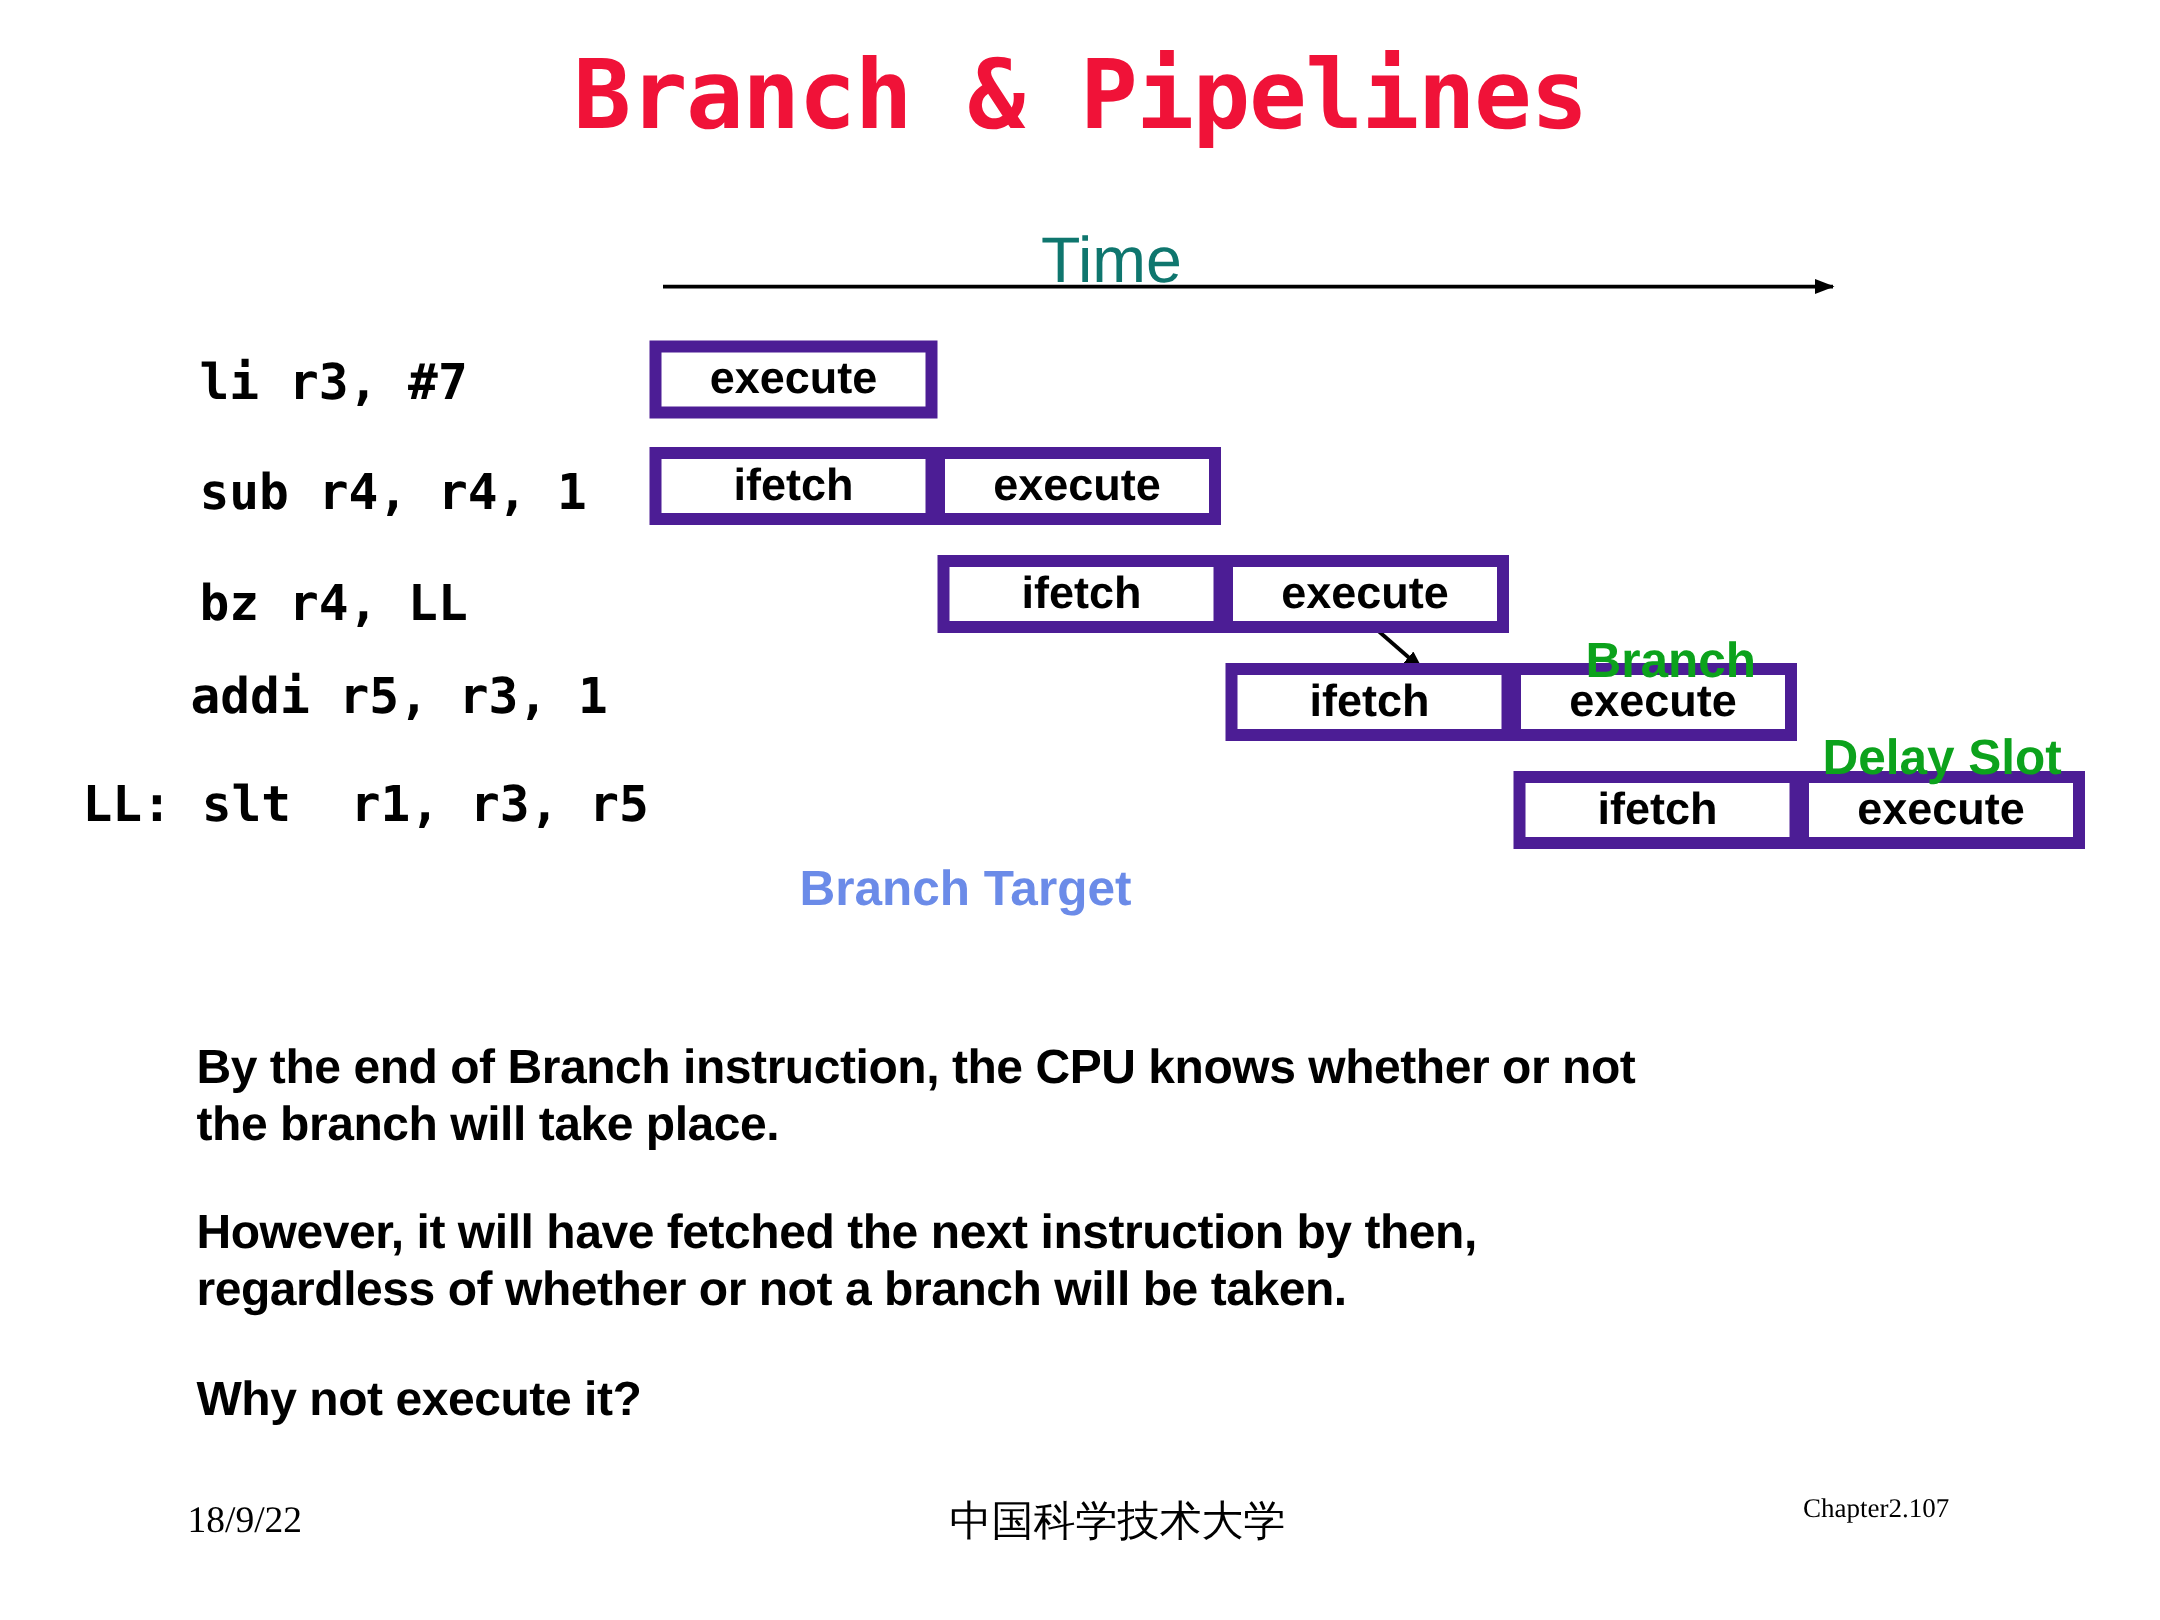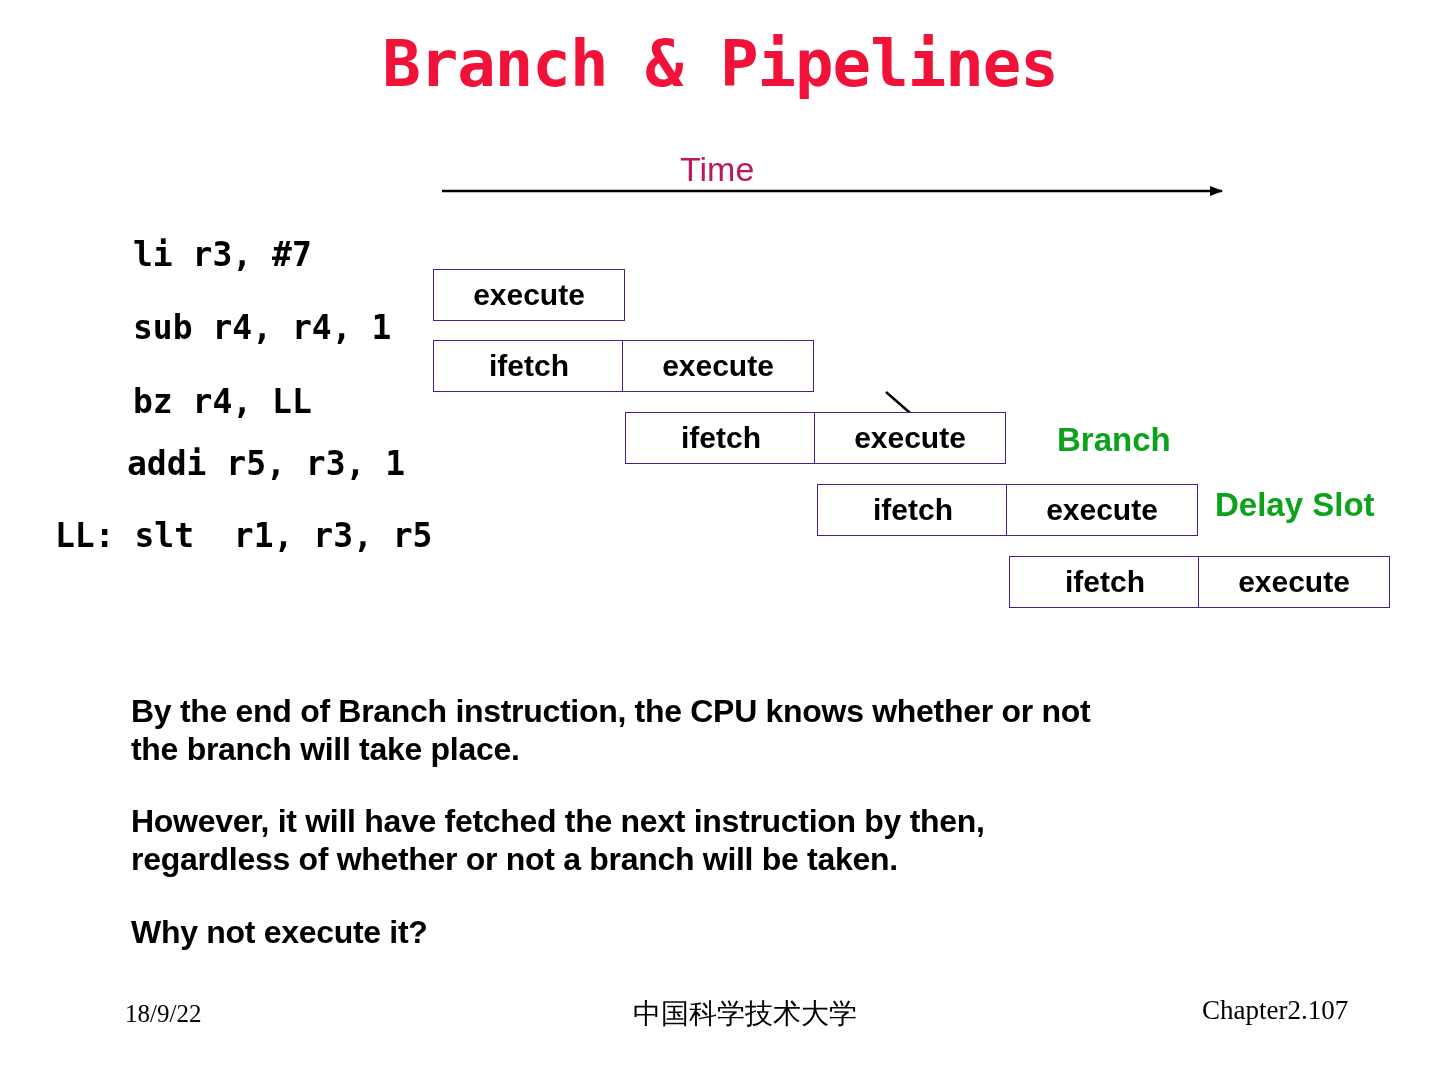--- a/index.html
+++ b/index.html
@@ -13,32 +13,32 @@
   }
   .title{
     position:absolute;top:28px;left:0;width:1440px;
     text-align:center;
     font-family:"DejaVu Sans Mono",monospace;
     font-weight:bold;font-size:64px;line-height:72px;
     color:#f01238;
     letter-spacing:-1px;
   }
   .time-label{
-    position:absolute;left:680px;top:150px;
-    font-size:34px;color:#be185d;
+    position:absolute;left:694px;top:150px;
+    font-size:43px;color:#0f766e;
   }
   .arrows{position:absolute;left:0;top:0;width:1440px;height:1080px;pointer-events:none;}
   .prow{position:absolute;display:flex;}
   .cell{
     box-sizing:border-box;
     width:192px;height:52px;
-    border:1px solid #4c1d95;
+    border:8px solid #4c1d95;
     background:#fff;
     display:flex;align-items:center;justify-content:center;
-    font-weight:bold;font-size:30px;color:#000;margin-top:42px;
+    font-weight:bold;font-size:30px;color:#000;
   }
   .cell + .cell{margin-left:-3px;}
   .instr{
     position:absolute;
     font-family:"DejaVu Sans Mono",monospace;
     font-weight:bold;font-size:33px;
     height:52px;line-height:52px;
     color:#000;white-space:pre;
   }
   .annot{
@@ -57,21 +57,21 @@
   .footer-date{
     position:absolute;left:125px;top:1000px;
     font-family:"Liberation Serif",serif;font-size:25px;color:#000;
   }
   .footer-inst{
     position:absolute;left:745px;top:995px;transform:translateX(-50%);
     font-size:28px;color:#000;white-space:nowrap;
   }
   .footer-chapter{
     position:absolute;left:1202px;top:995px;
-    font-family:"Liberation Serif",serif;font-size:27px;color:#000;
+    font-family:"Liberation Serif",serif;font-size:18px;color:#000;
   }
 </style>
 </head>
 <body>
 
 <div class="slide">
 
   <div class="title">Branch &amp; Pipelines</div>
 
   <div class="time-label">Time</div>
@@ -111,20 +111,21 @@
     <div class="cell">execute</div>
   </div>
 
   <div class="prow" style="left:1009px;top:514px">
     <div class="cell">ifetch</div>
     <div class="cell">execute</div>
   </div>
 
   <div class="annot green" style="left:1057px;top:380px">Branch</div>
   <div class="annot green" style="left:1215px;top:445px">Delay Slot</div>
+  <div class="annot blue" style="left:533px;top:532px">Branch Target</div>
 
   <div class="body-para" style="top:692px">
     <div>By the end of Branch instruction, the CPU knows whether or not</div>
     <div>the branch will take place.</div>
   </div>
   <div class="body-para" style="top:802px">
     <div>However, it will have fetched the next instruction by then,</div>
     <div>regardless of whether or not a branch will be taken.</div>
   </div>
   <div class="body-para" style="top:913px">

